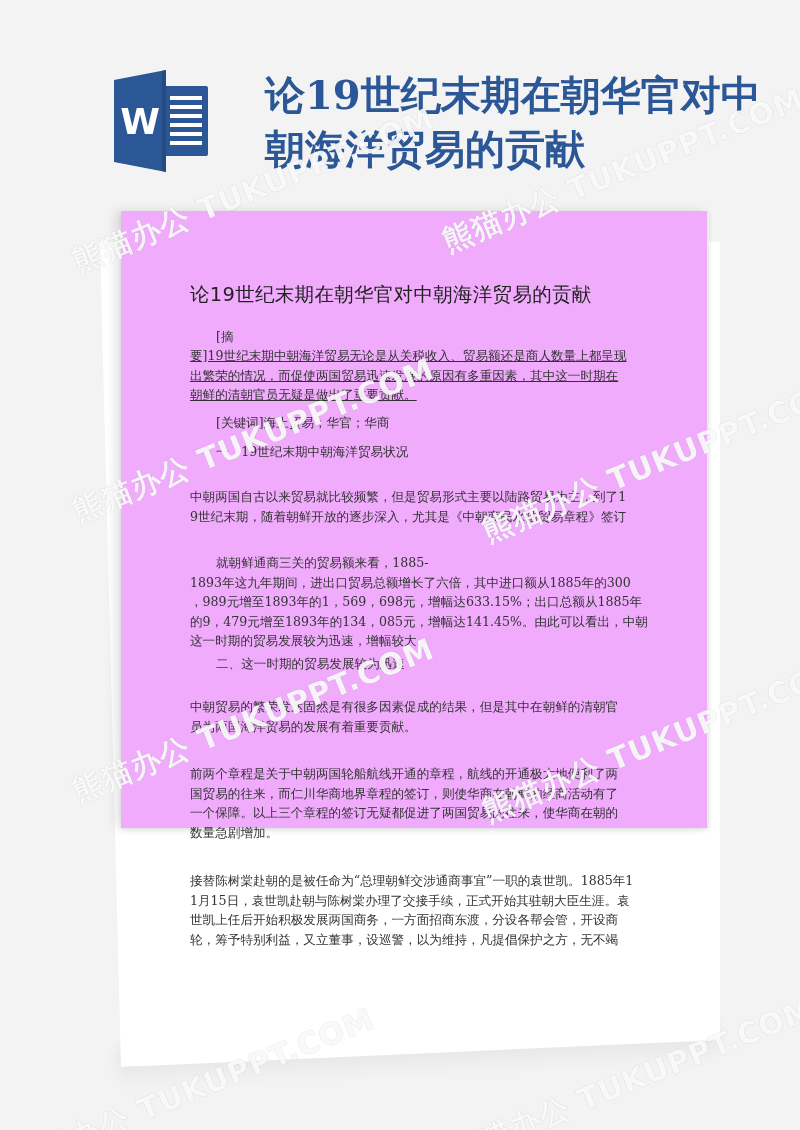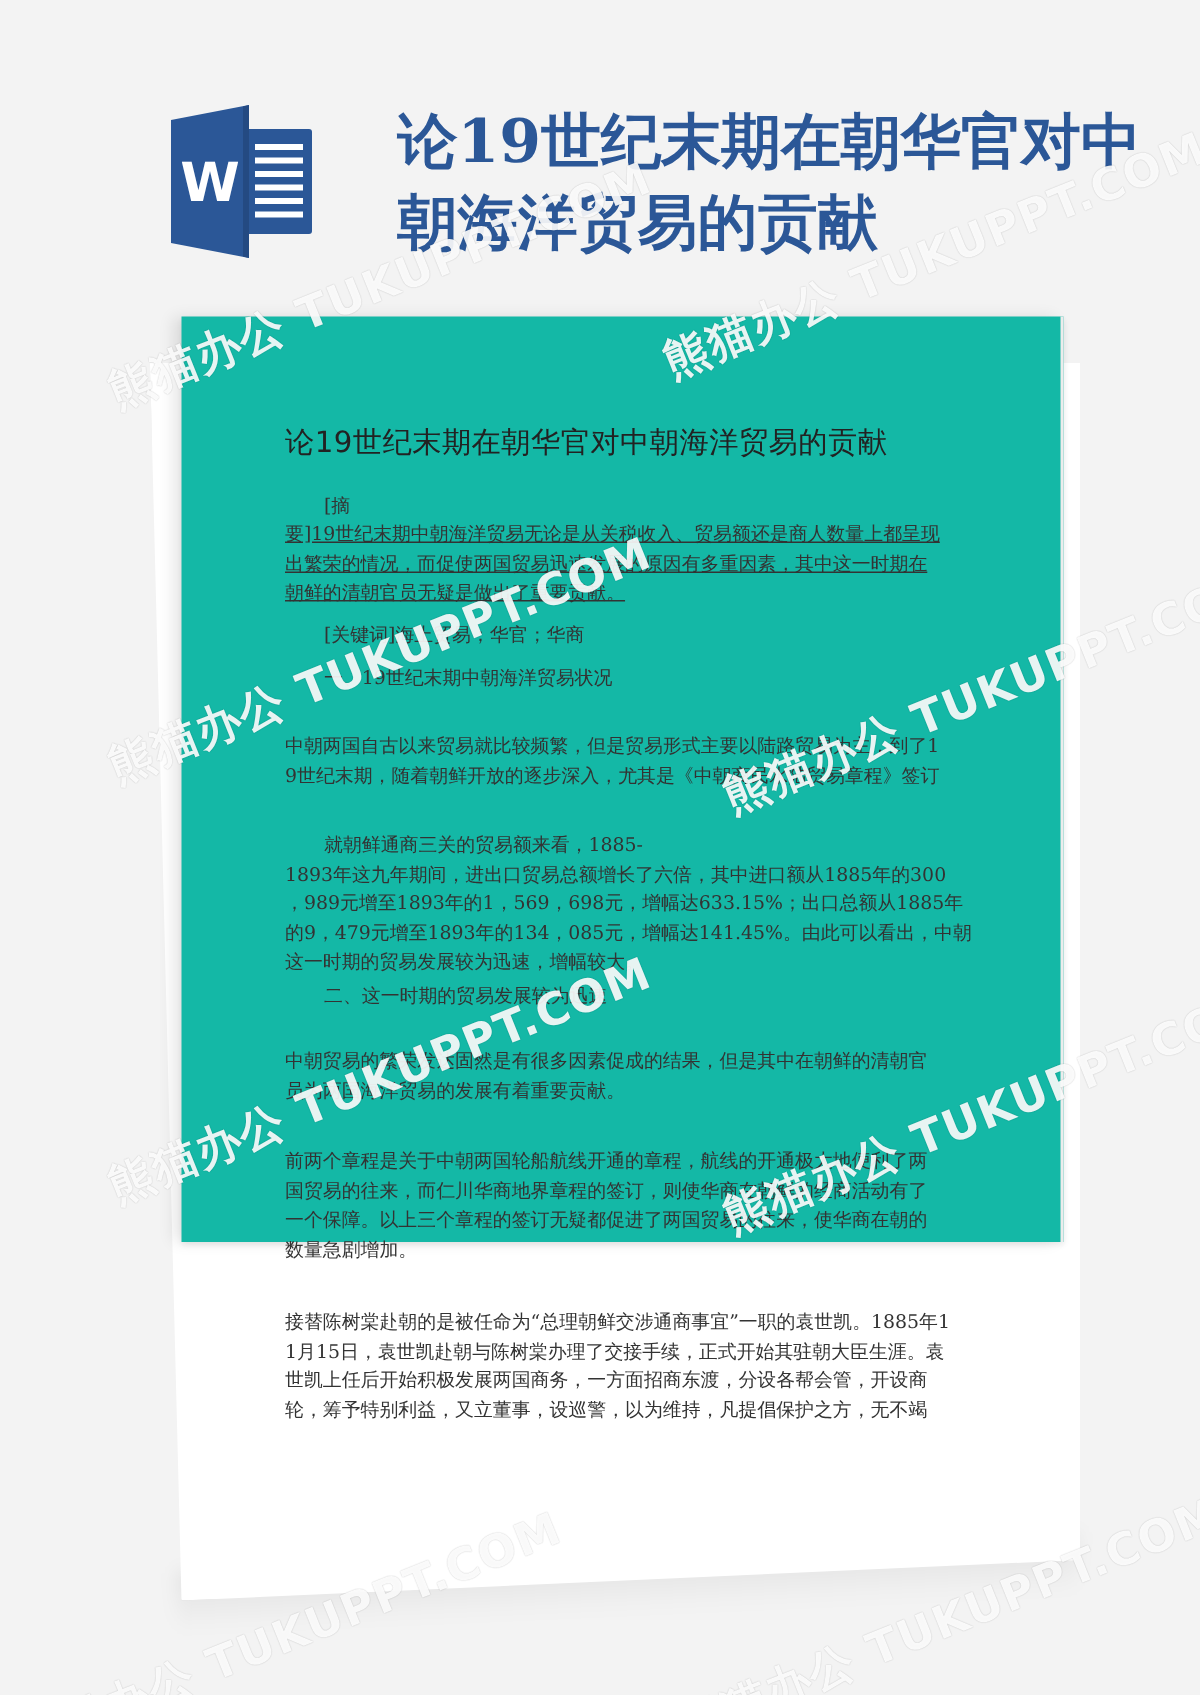--- a/index.html
+++ b/index.html
@@ -30,21 +30,21 @@
     clip-path: polygon(0 0, 620px 0, 620px 798px, 21px 825px);
     box-shadow: 0 6px 12px rgba(0,0,0,0.12);
   }
   .page-back-shadow {
     position: absolute; left: 118px; top: 1035px; width: 600px; height: 40px;
     background: linear-gradient(to bottom, rgba(0,0,0,0.08), rgba(0,0,0,0));
     transform: skewY(-2.5deg); filter: blur(6px);
   }
   .page {
     position: absolute; left: 121px; top: 211px; width: 586px; height: 617px;
-    background: #14b8a6;
+    background: #f0abfc;
     box-shadow: -6px 0 10px rgba(0,0,0,0.10), 0 2px 4px rgba(0,0,0,0.08);
     border-right: 2px solid #ececec;
   }
   .doc-title {
     position: absolute; left: 69px; top: 70px; white-space: nowrap;
     font-family: "DejaVu Sans", "Liberation Sans", sans-serif;
     font-size: 19.5px; color: #222; letter-spacing: 0.3px;
   }
   .doc-body {
     position: absolute; left: 69px; top: 0; width: 448px;

